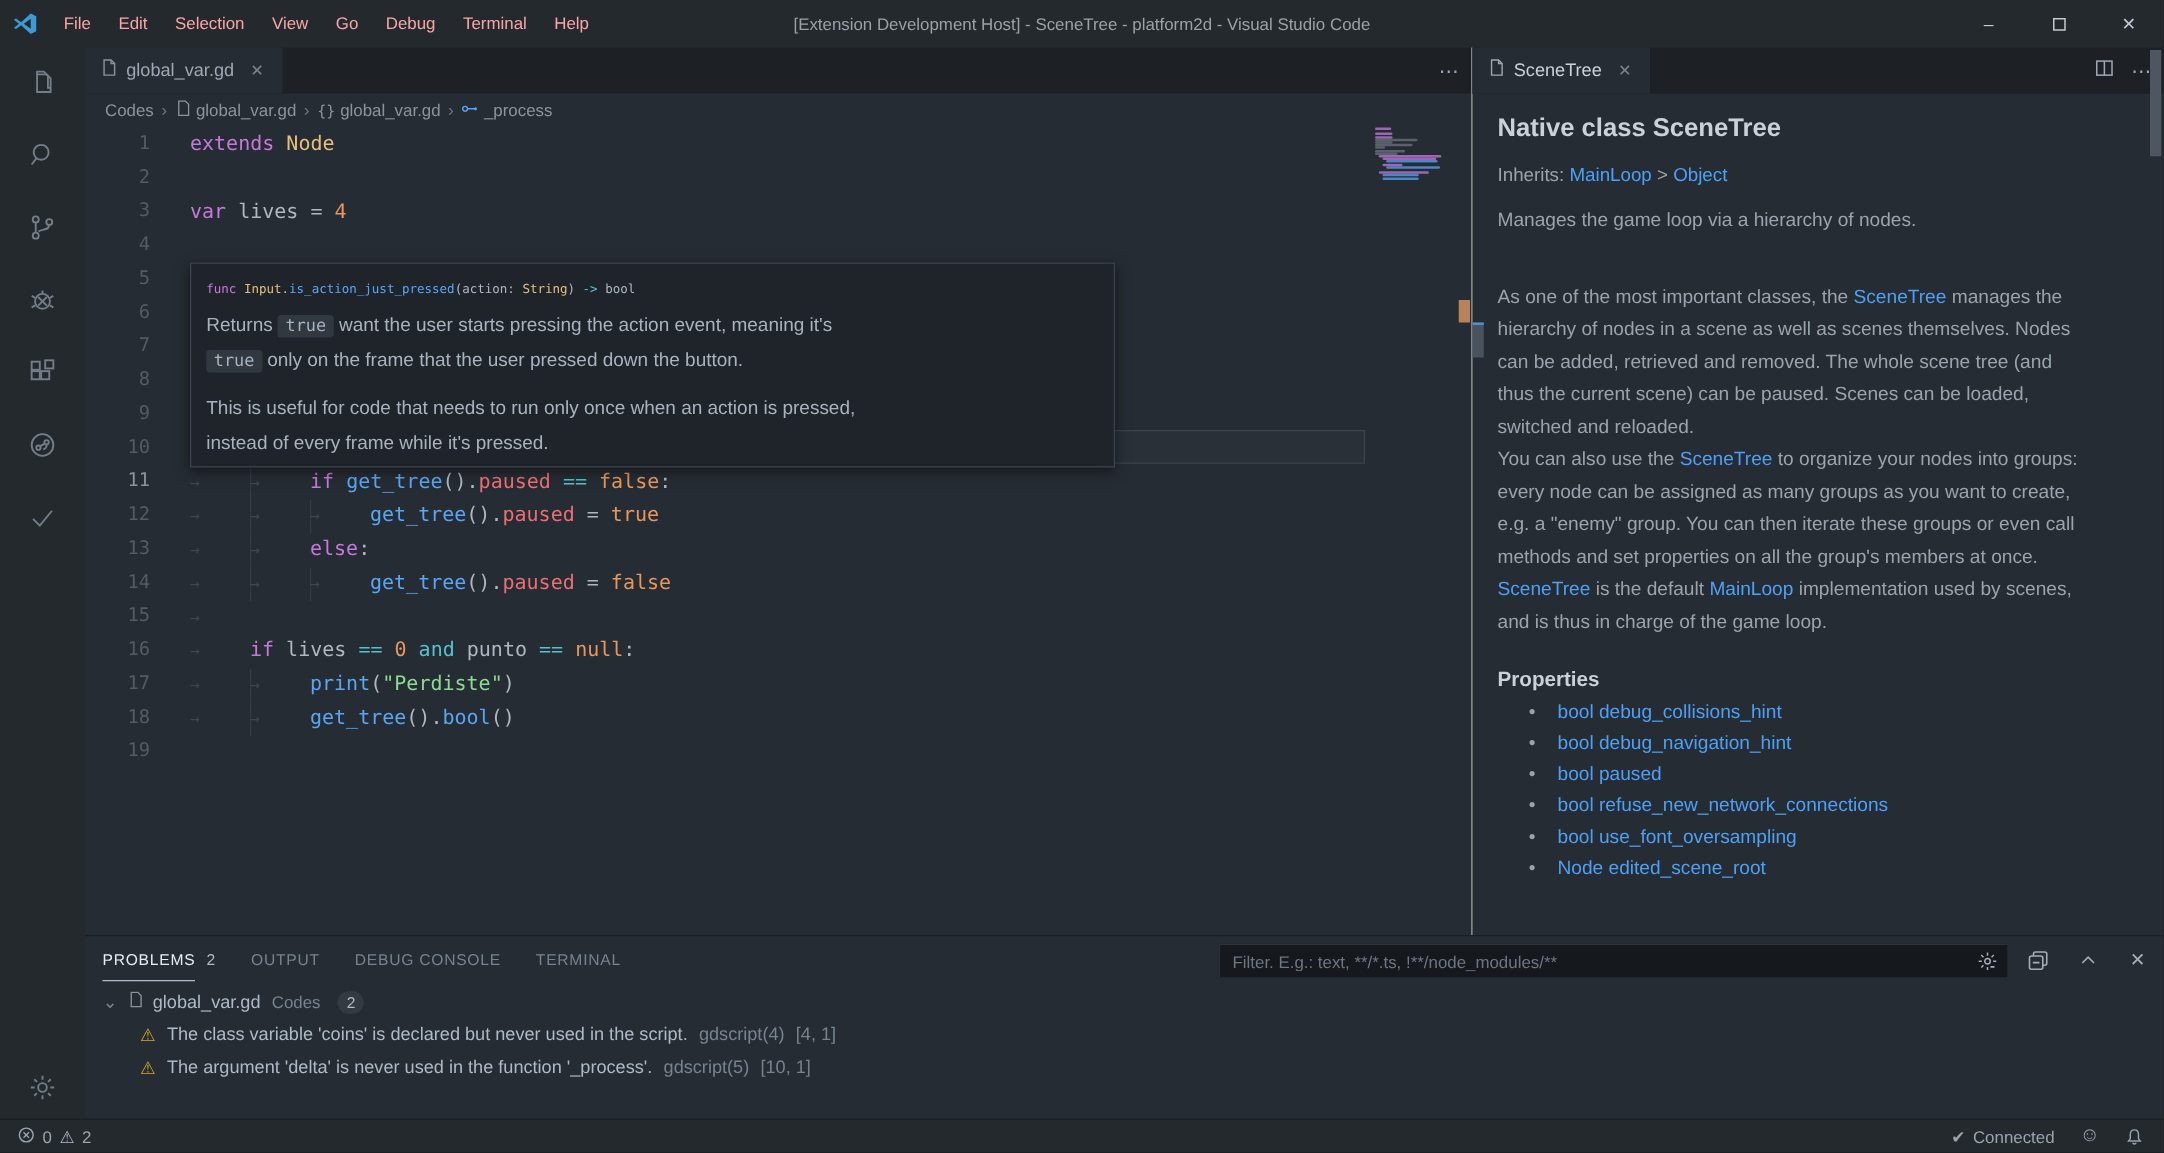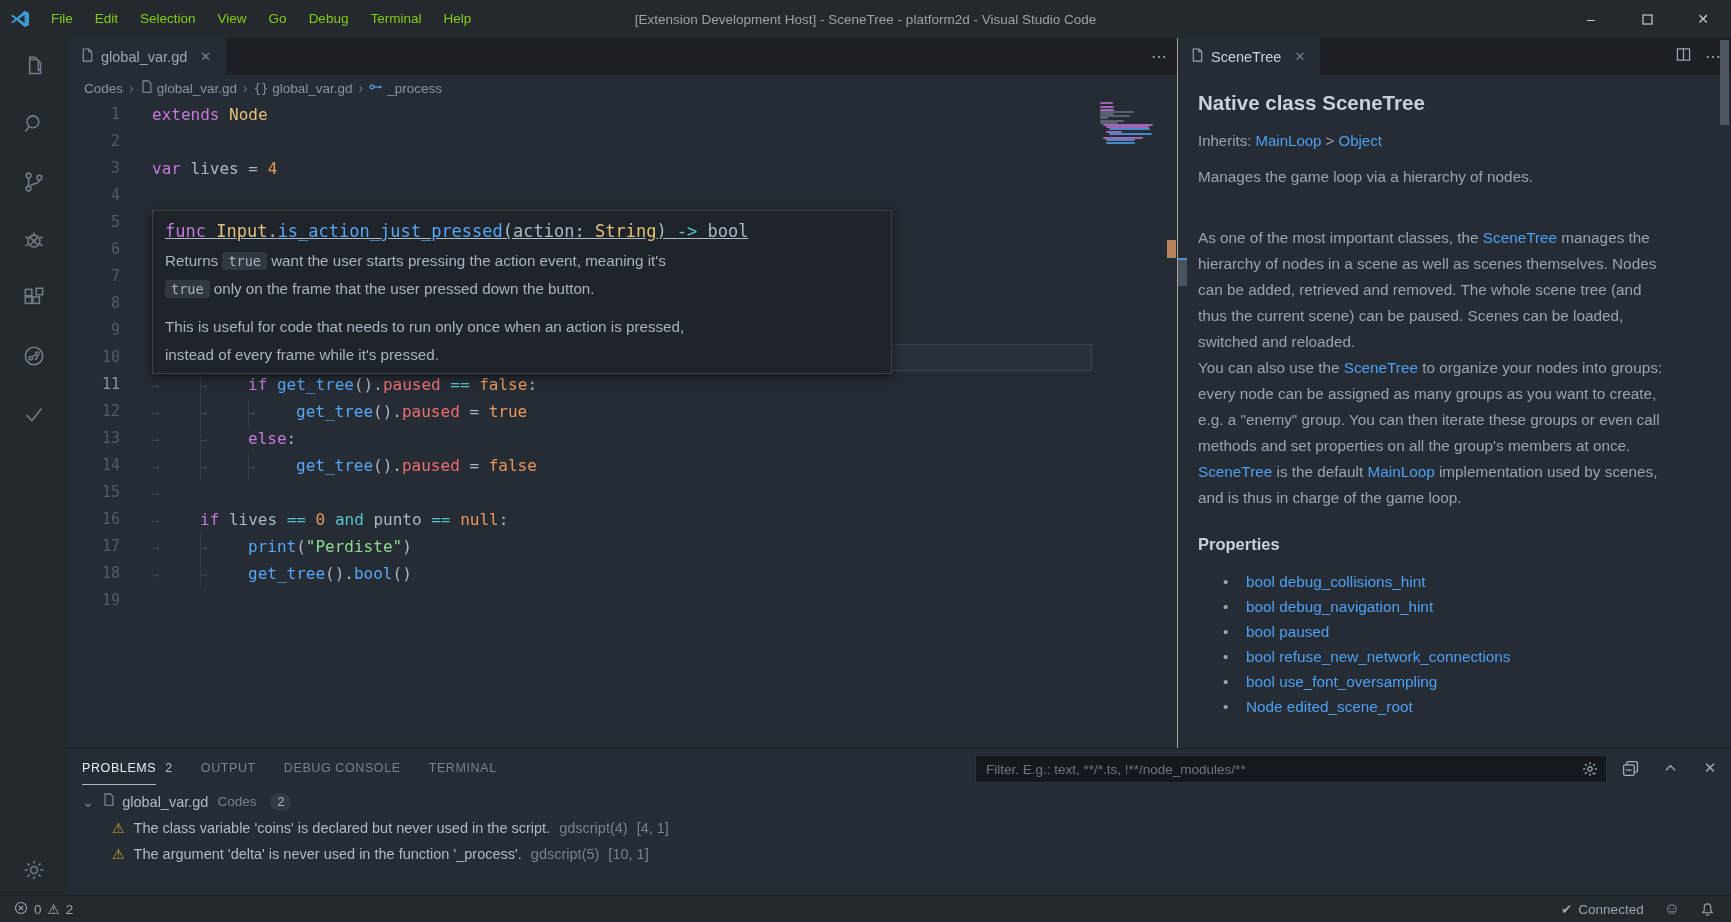--- a/index.html
+++ b/index.html
@@ -6,21 +6,21 @@
   html,body { background:#14171a; }
   #app {
     position:relative; width:1731px; height:922px; overflow:hidden;
     background:#262c33; font-family:"Liberation Sans", sans-serif;
     color:#adbac7; user-select:none;
   }
   
   #titlebar { position:absolute; left:0; top:0; width:1731px; height:38px;
     background:#24292e; display:flex; align-items:center; }
   #logo { width:40px; display:flex; justify-content:center; }
-  .menu-item { padding:0 11px; font-size:13.5px; color:#84cc16; height:38px; line-height:38px; cursor:default; }
+  .menu-item { padding:0 11px; font-size:13.5px; color:#fca5a5; height:38px; line-height:38px; cursor:default; }
   #win-title { position:absolute; left:0; right:0; text-align:center; font-size:13.5px; color:#9ba1a6; pointer-events:none; }
   #win-controls { position:absolute; right:0; top:0; display:flex; }
   .win-btn { width:56px; height:38px; display:flex; align-items:center; justify-content:center; color:#c3cad1; font-size:14px; }
   
   #activitybar { position:absolute; left:0; top:38px; width:68px; height:857px; background:#24292e; }
   .act-icon { position:absolute; left:0; width:68px; height:52px; display:flex; align-items:center; justify-content:center; color:#6e7681; }
   .act-icon svg { stroke:#747d88; }
   
   #editor-group { position:absolute; left:68px; top:38px; width:1109px; height:710px; background:#262c33; }
   .tabstrip { position:absolute; left:0; top:0; right:0; height:37px; background:#1d2126; display:flex; }
@@ -46,36 +46,36 @@
   .tk-nu{color:#e8975c} .tk-op{color:#56c2cd} .tk-mem{color:#ec6e73} .tk-pl{color:#aeb7c2}
   .boxed { outline:1px solid #7d8590; background:#2c333c; }
   
   #minimap { position:absolute; left:1032px; top:64px; width:52px; height:90px; }
   .mm-row { position:absolute; height:2px; border-radius:1px; opacity:.75; }
   #overview-marker { position:absolute; left:1099px; top:202px; width:9px; height:18px; background:#b8835a; }
   
   #tooltip { position:absolute; left:84px; top:172px; width:740px; height:164px;
     background:#1f242b; border:1px solid #3b434e; box-shadow:0 3px 10px rgba(0,0,0,.5);
     padding:5px 12px; z-index:5; }
-  #tt-signature { font-family:"DejaVu Sans Mono", monospace; font-size:17px; height:31px; line-height:31px; white-space:pre;text-decoration:underline; }
+  #tt-signature { font-family:"DejaVu Sans Mono", monospace; font-size:10px; height:31px; line-height:31px; white-space:pre; }
   .tt-line { font-size:15.2px; color:#a9b2bd; height:28px; line-height:28px; }
   .tt-gap { height:10px; }
   .code-chip { font-family:"DejaVu Sans Mono", monospace; font-size:13.5px; background:#32383f; color:#a5b4c2; padding:1px 6px; border-radius:3px; }
   
   #docs-group { position:absolute; left:1177px; top:38px; width:554px; height:710px; background:#262c33; border-left:1px solid #a3a3a3; }
   #docs-sash { position:absolute; left:0; top:220px; width:9px; height:28px; background:#49535e; border-top:2px solid #4d8fd1; }
   #docs-content { position:absolute; left:20px; top:53px; width:475px; }
   #docs-title { font-size:20.5px; font-weight:bold; color:#c9d1d9; }
   #docs-inherits { margin-top:17px; font-size:15px; color:#9aa4ae; }
   a.doc-link { color:#4da0f5; text-decoration:none; }
   #docs-summary { margin-top:19px; font-size:15.3px; color:#9aa4ae; }
   #docs-desc { margin-top:39px; font-size:15.3px; color:#9aa4ae; }
   #docs-desc .d-line { height:26px; line-height:26px; white-space:pre; }
   #docs-props-h { margin-top:24px; font-size:16.5px; font-weight:bold; color:#c9d1d9; }
-  #docs-props { margin-top:15px; }
+  #docs-props { margin-top:3px; }
   .prop-item { height:25px; line-height:25px; font-size:15.3px; }
   .prop-item .bullet { display:inline-block; width:23px; margin-left:25px; color:#9aa4ae; }
   #docs-scrollbar { position:absolute; right:2px; top:2px; width:9px; height:85px; background:#4e5761; }
   
   #panel { position:absolute; left:68px; top:748px; width:1663px; height:147px; background:#262c33; border-top:1px solid #1b1f23; }
   #panel-tabs { position:absolute; left:14px; top:0; height:38px; display:flex; gap:28px; align-items:center; }
   .panel-tab { font-size:12.5px; letter-spacing:.6px; color:#768390; height:38px; display:flex; align-items:center; gap:9px; }
   .panel-tab.active .pt-label { color:#e6edf3; border-bottom:1px solid #adbac7; padding:10px 0 9px; }
   .pt-badge { color:#adbac7; font-size:12.5px; }
   #filter-box { position:absolute; left:907px; top:6px; width:632px; height:28px; background:#15191e; border:1px solid #2b323a; display:flex; align-items:center; }

